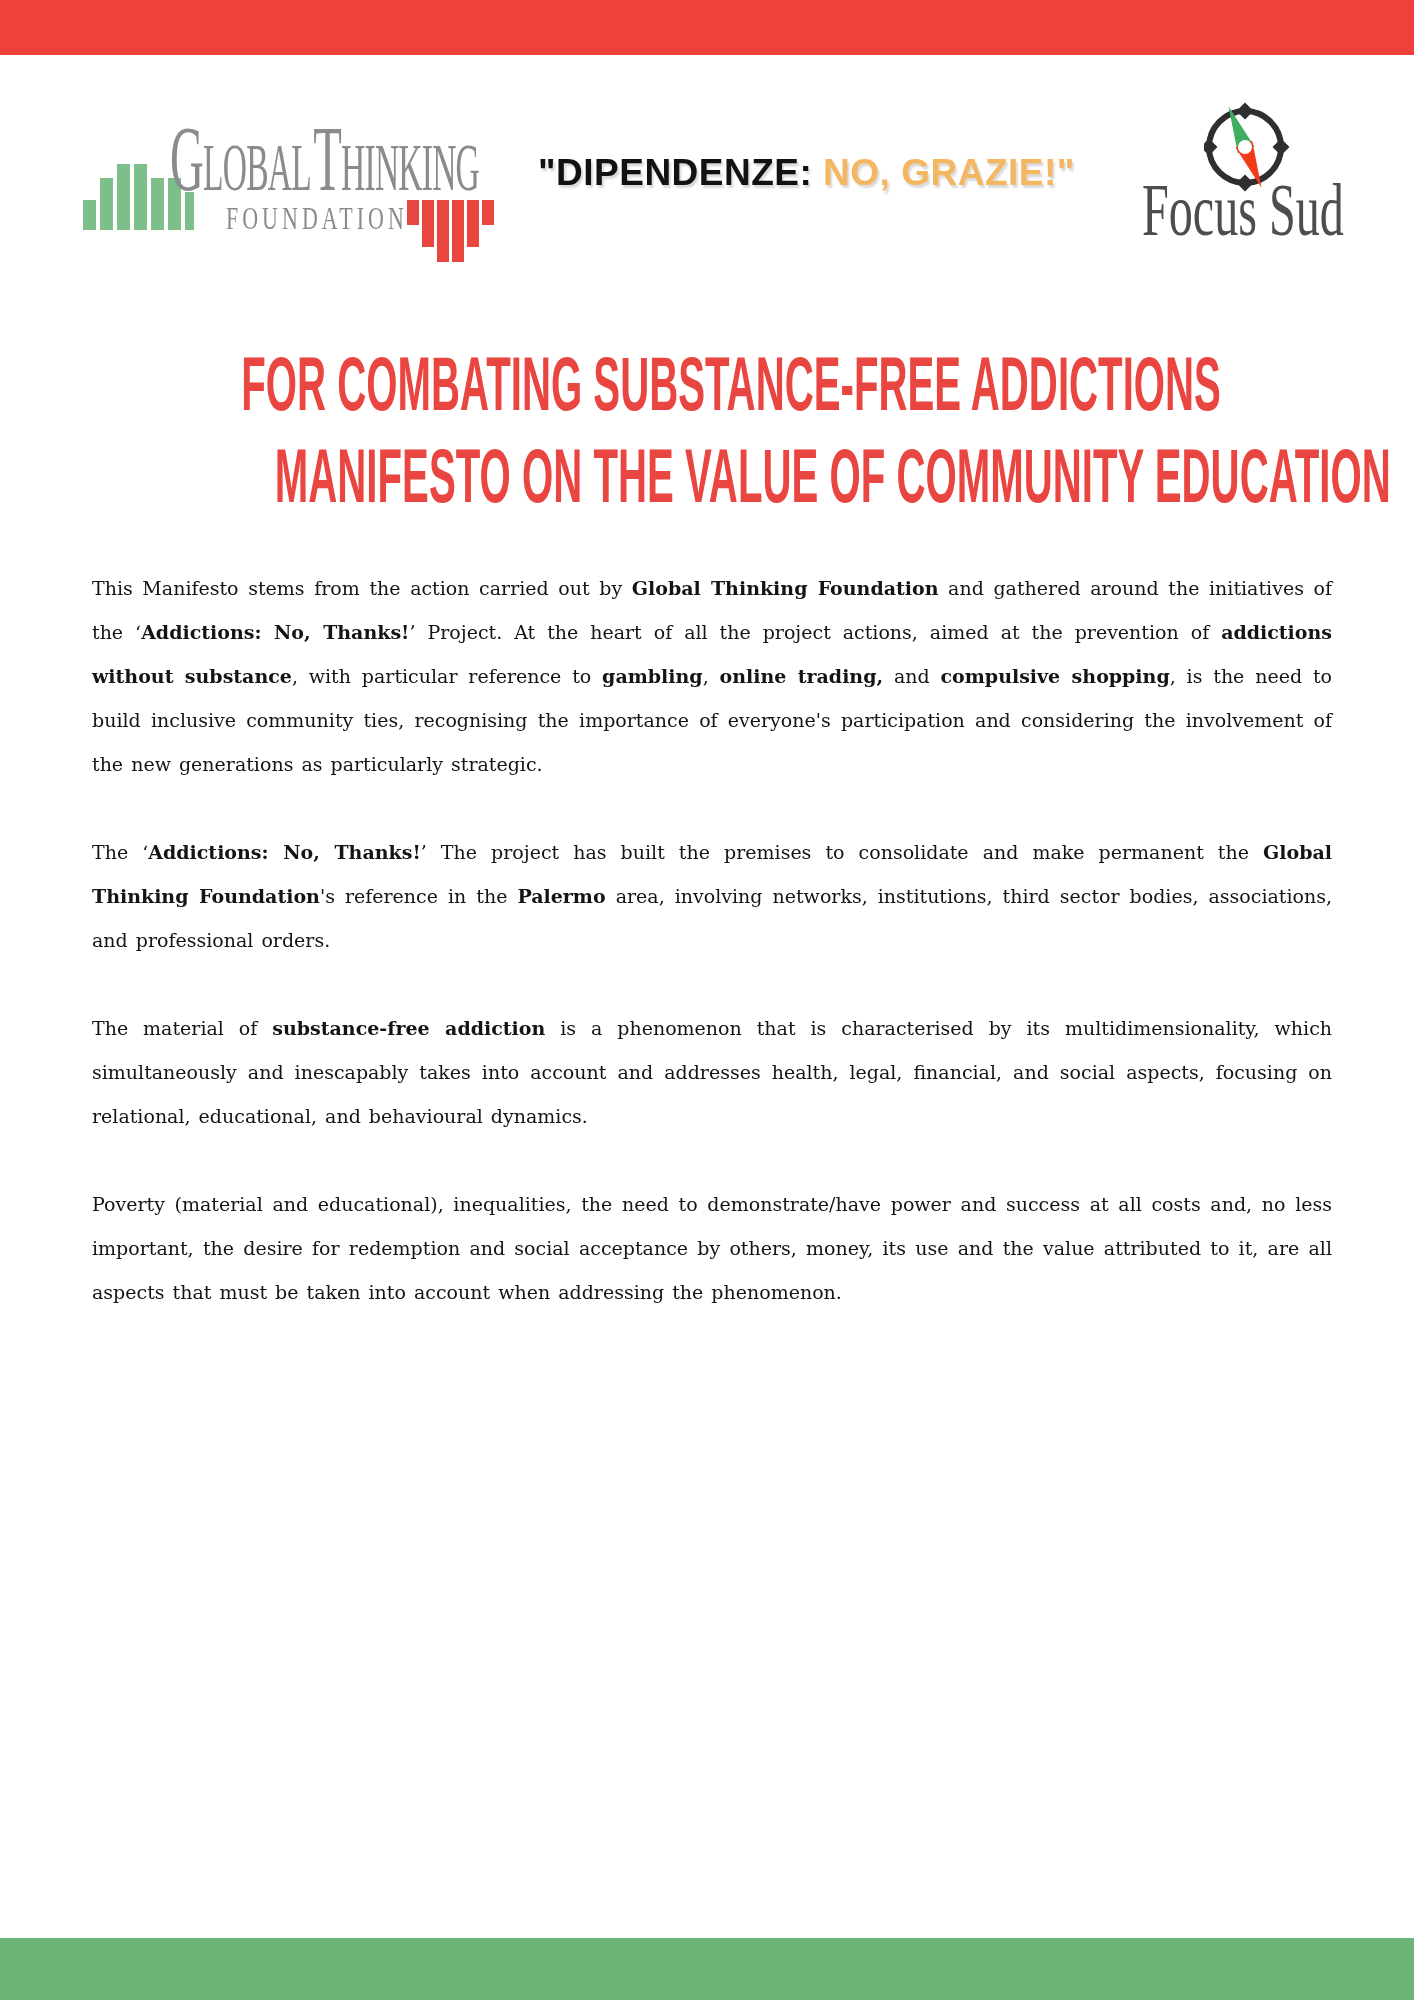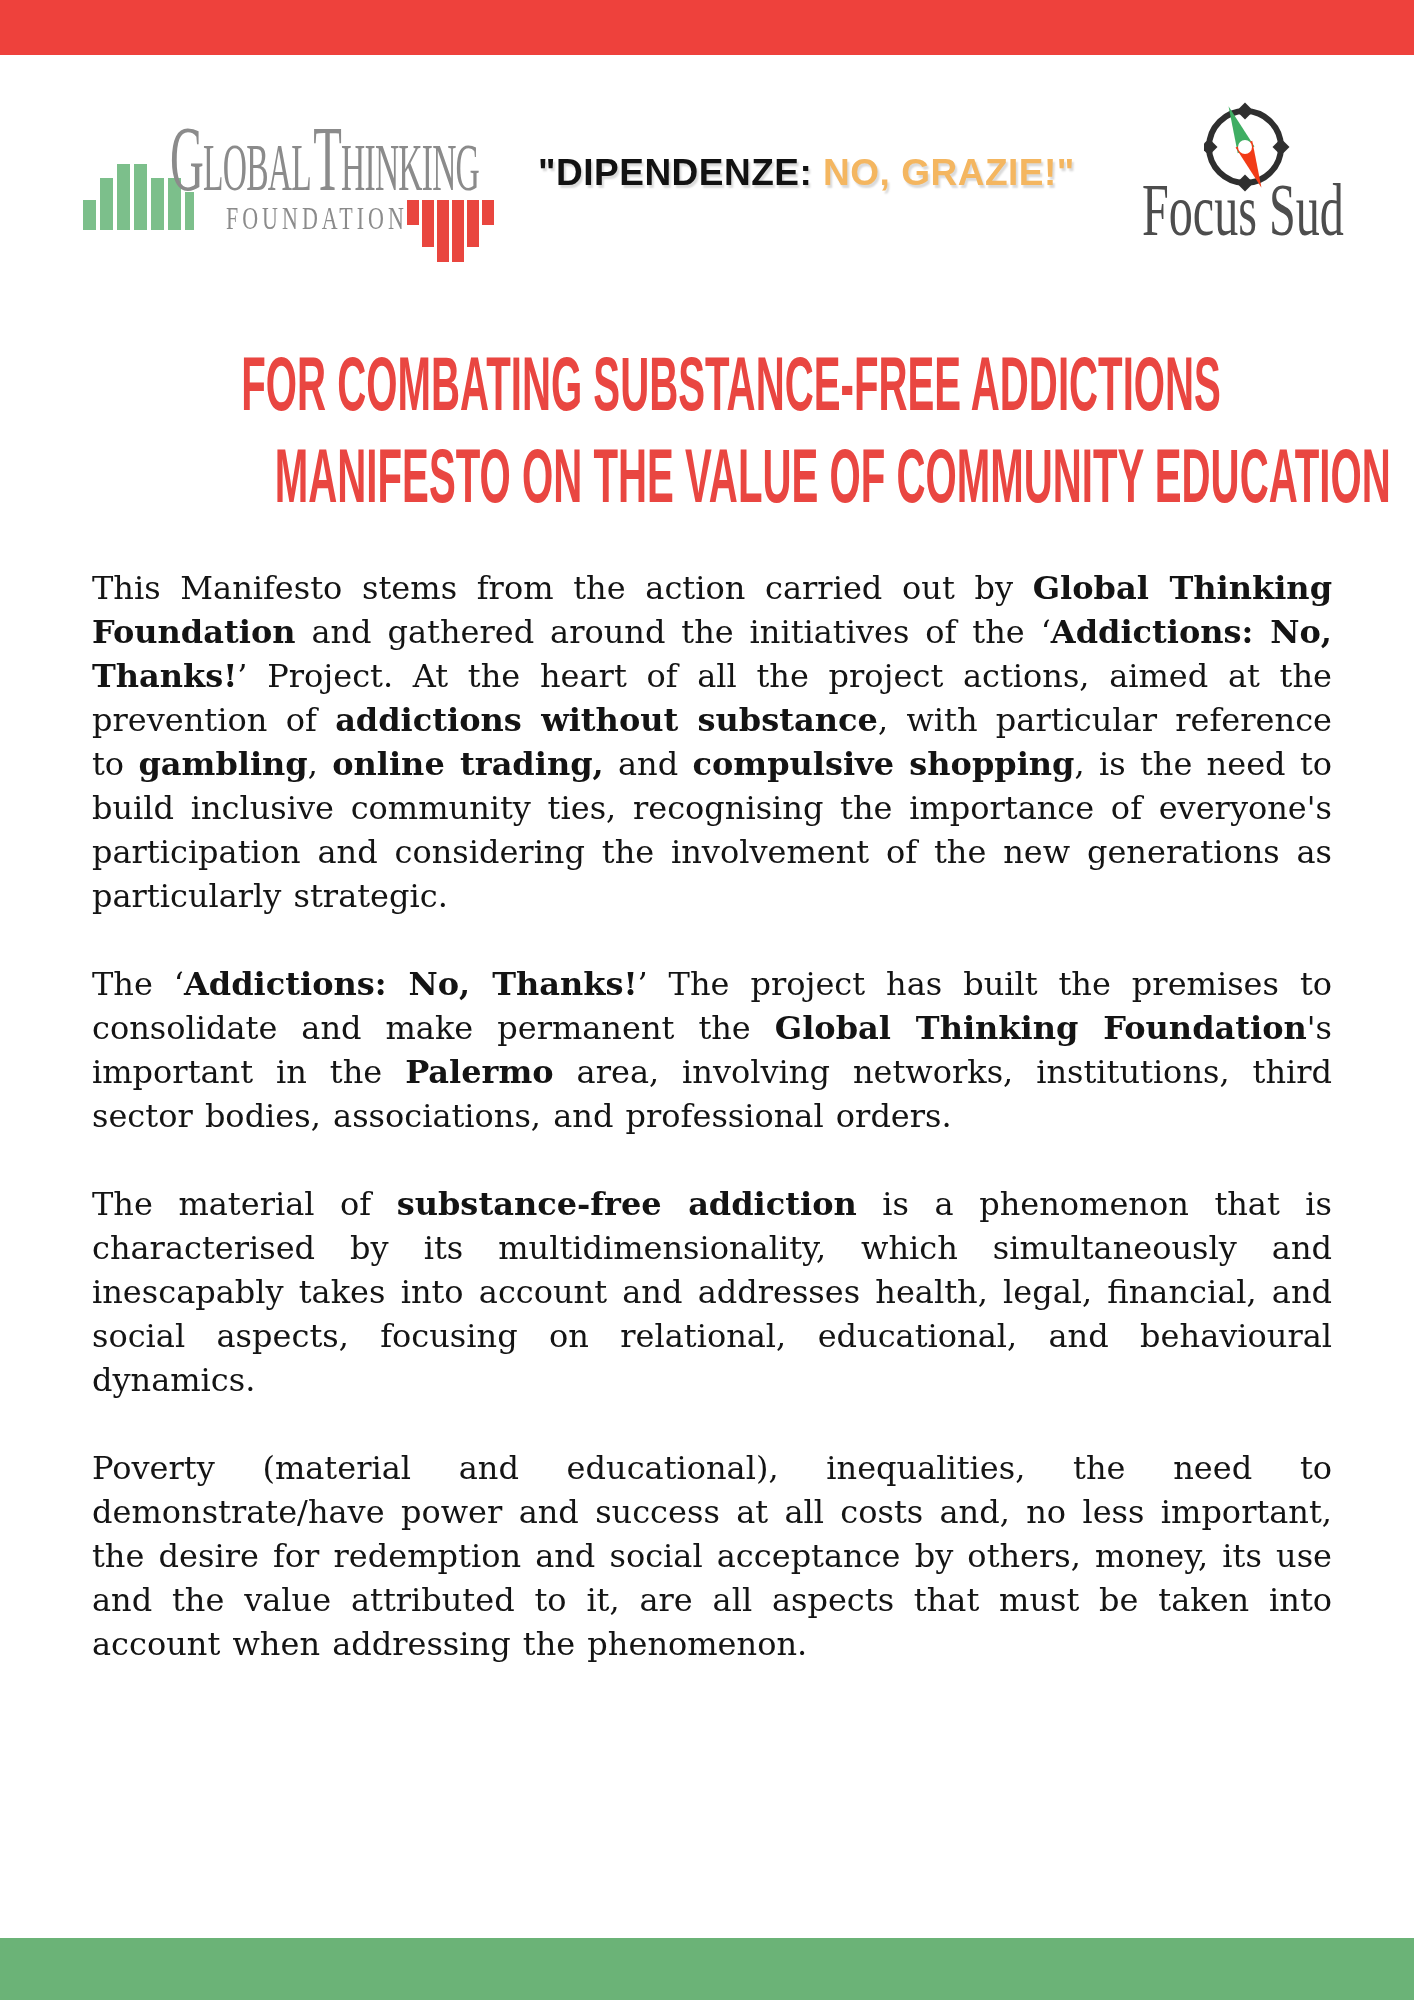--- a/index.html
+++ b/index.html
@@ -60,21 +60,21 @@
   
   .title{position:absolute;left:0;top:338px;width:1414px;text-align:center;}
   .title-row{height:92px;line-height:92px;}
   .title-line{display:inline-block;font-size:60px;font-weight:bold;
       color:var(--title);white-space:nowrap;letter-spacing:0;
       transform:scale(0.67,1.28);}
 
   
   .content{position:absolute;left:92px;top:566px;width:1240px;
       font-family:"DejaVu Serif","Liberation Serif",serif;
-      font-size:32px;line-height:44px;color:var(--body-text);
+      font-size:19px;line-height:44px;color:var(--body-text);
       text-align:justify;word-spacing:2px;}
   .content p{margin:0 0 44px 0;}
   .content p.flush{margin-bottom:0;}
   .content b{font-weight:bold;}
 </style>
 </head>
 <body>
 
 <div class="top-bar"></div>
 
@@ -123,18 +123,18 @@
   </div>
 </div>
 
 <div class="title">
   <div class="title-row"><span class="title-line">FOR COMBATING SUBSTANCE-FREE ADDICTIONS</span></div>
   <div class="title-row"><span class="title-line">MANIFESTO ON THE VALUE OF COMMUNITY EDUCATION</span></div>
 </div>
 
 <div class="content">
     <p><span>This Manifesto stems from the action carried out by </span><b>Global Thinking Foundation</b><span> and gathered around the initiatives of the ‘</span><b>Addictions: No, Thanks!</b><span>’ Project. At the heart of all the project actions, aimed at the prevention of </span><b>addictions without substance</b><span>, with particular reference to </span><b>gambling</b><span>, </span><b>online trading,</b><span> and </span><b>compulsive shopping</b><span>, is the need to build inclusive community ties, recognising the importance of everyone's participation and considering the involvement of the new generations as particularly strategic.</span></p>
-    <p><span>The ‘</span><b>Addictions: No, Thanks!</b><span>’ The project has built the premises to consolidate and make permanent the </span><b>Global Thinking Foundation</b><span>'s important in the </span><b>Palermo</b><span> area, involving networks, institutions, third sector bodies, associations, and professional orders.</span></p>
+    <p><span>The ‘</span><b>Addictions: No, Thanks!</b><span>’ The project has built the premises to consolidate and make permanent the </span><b>Global Thinking Foundation</b><span>'s reference in the </span><b>Palermo</b><span> area, involving networks, institutions, third sector bodies, associations, and professional orders.</span></p>
     <p><span>The material of </span><b>substance-free addiction</b><span> is a phenomenon that is characterised by its multidimensionality, which simultaneously and inescapably takes into account and addresses health, legal, financial, and social aspects, focusing on relational, educational, and behavioural dynamics.</span></p>
     <p class="flush"><span>Poverty (material and educational), inequalities, the need to demonstrate/have power and success at all costs and, no less important, the desire for redemption and social acceptance by others, money, its use and the value attributed to it, are all aspects that must be taken into account when addressing the phenomenon.</span></p>
   </div>
 
 <div class="bottom-bar"></div>
 
 </body></html>

